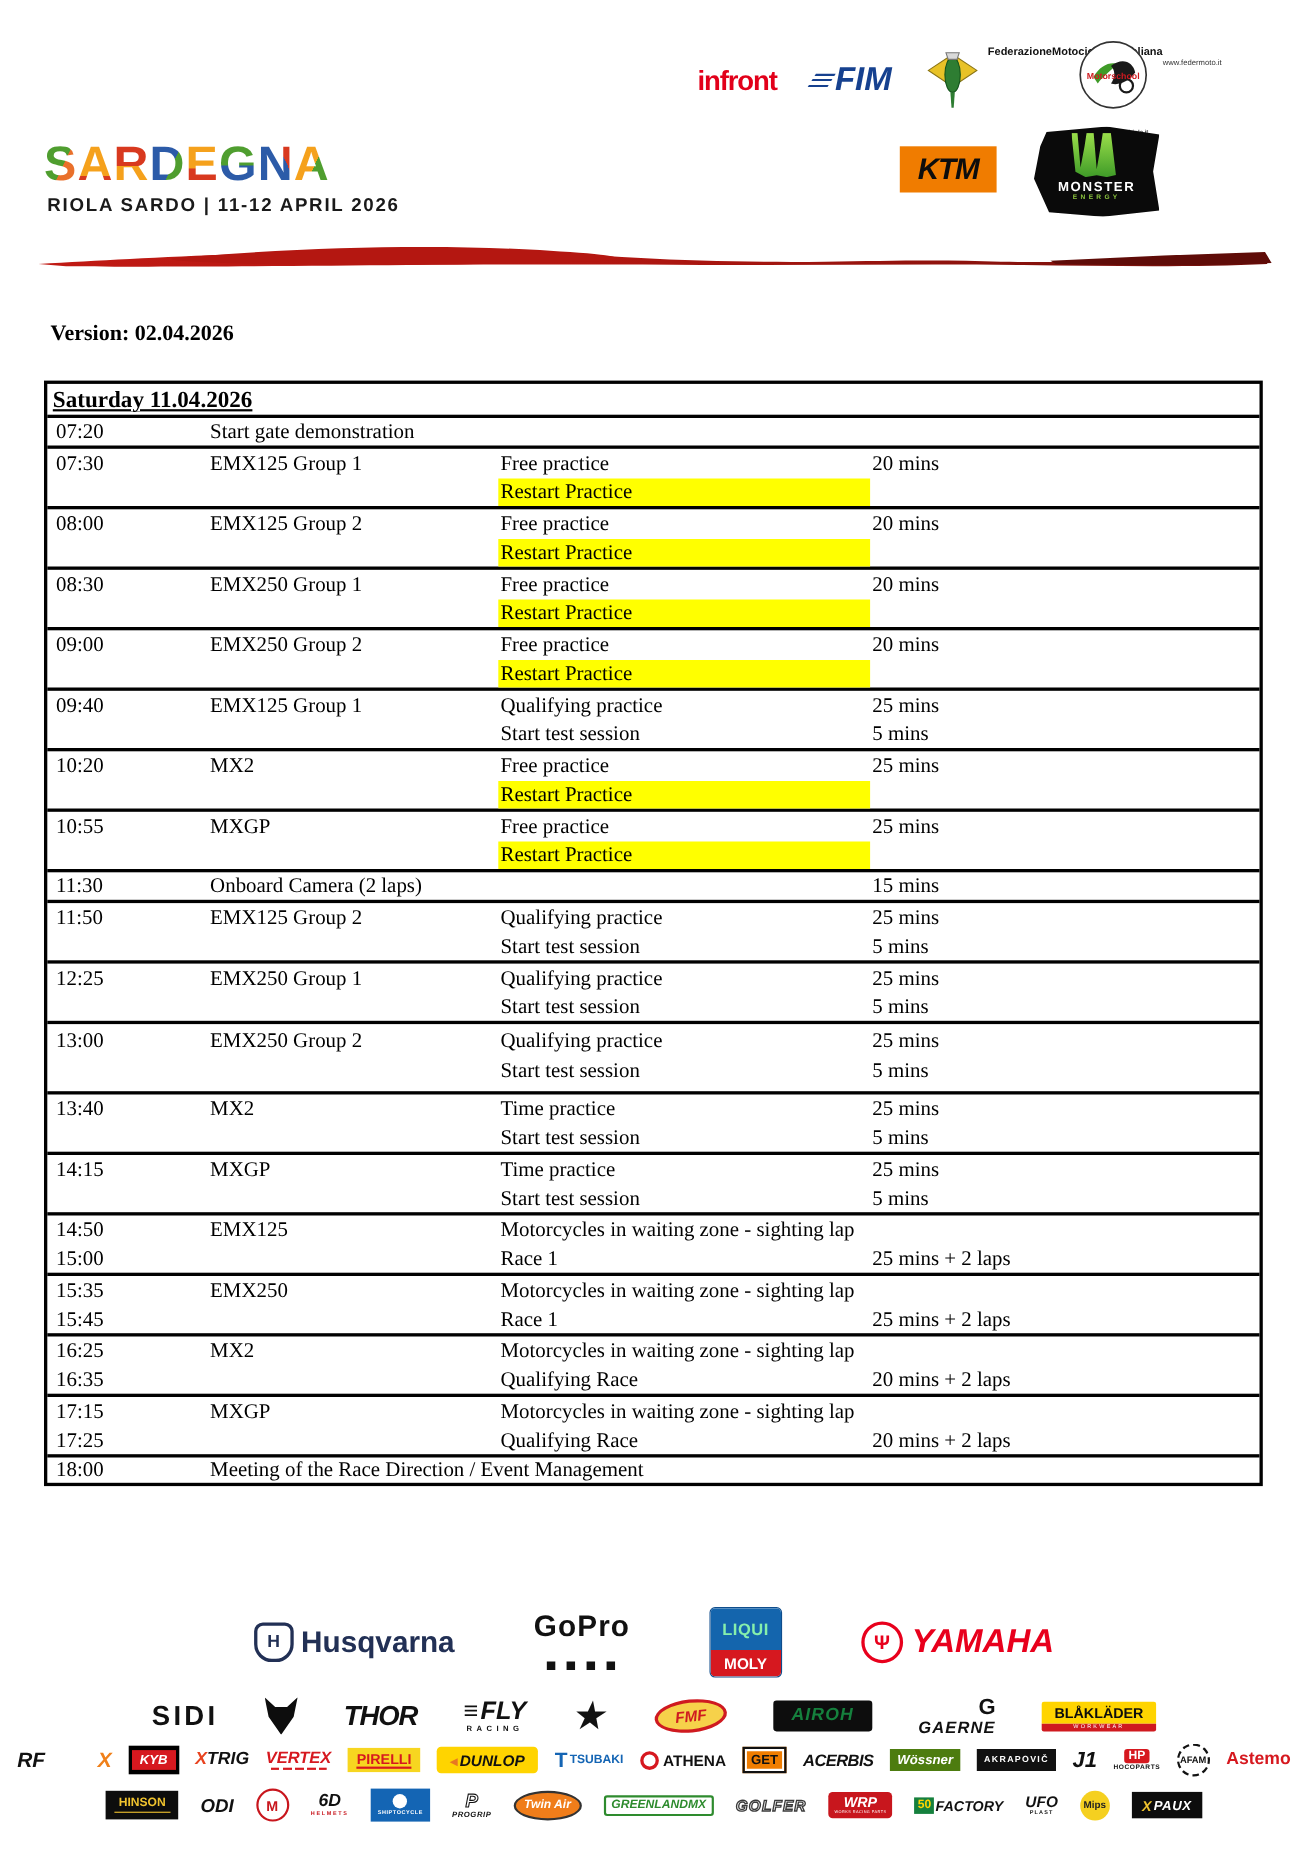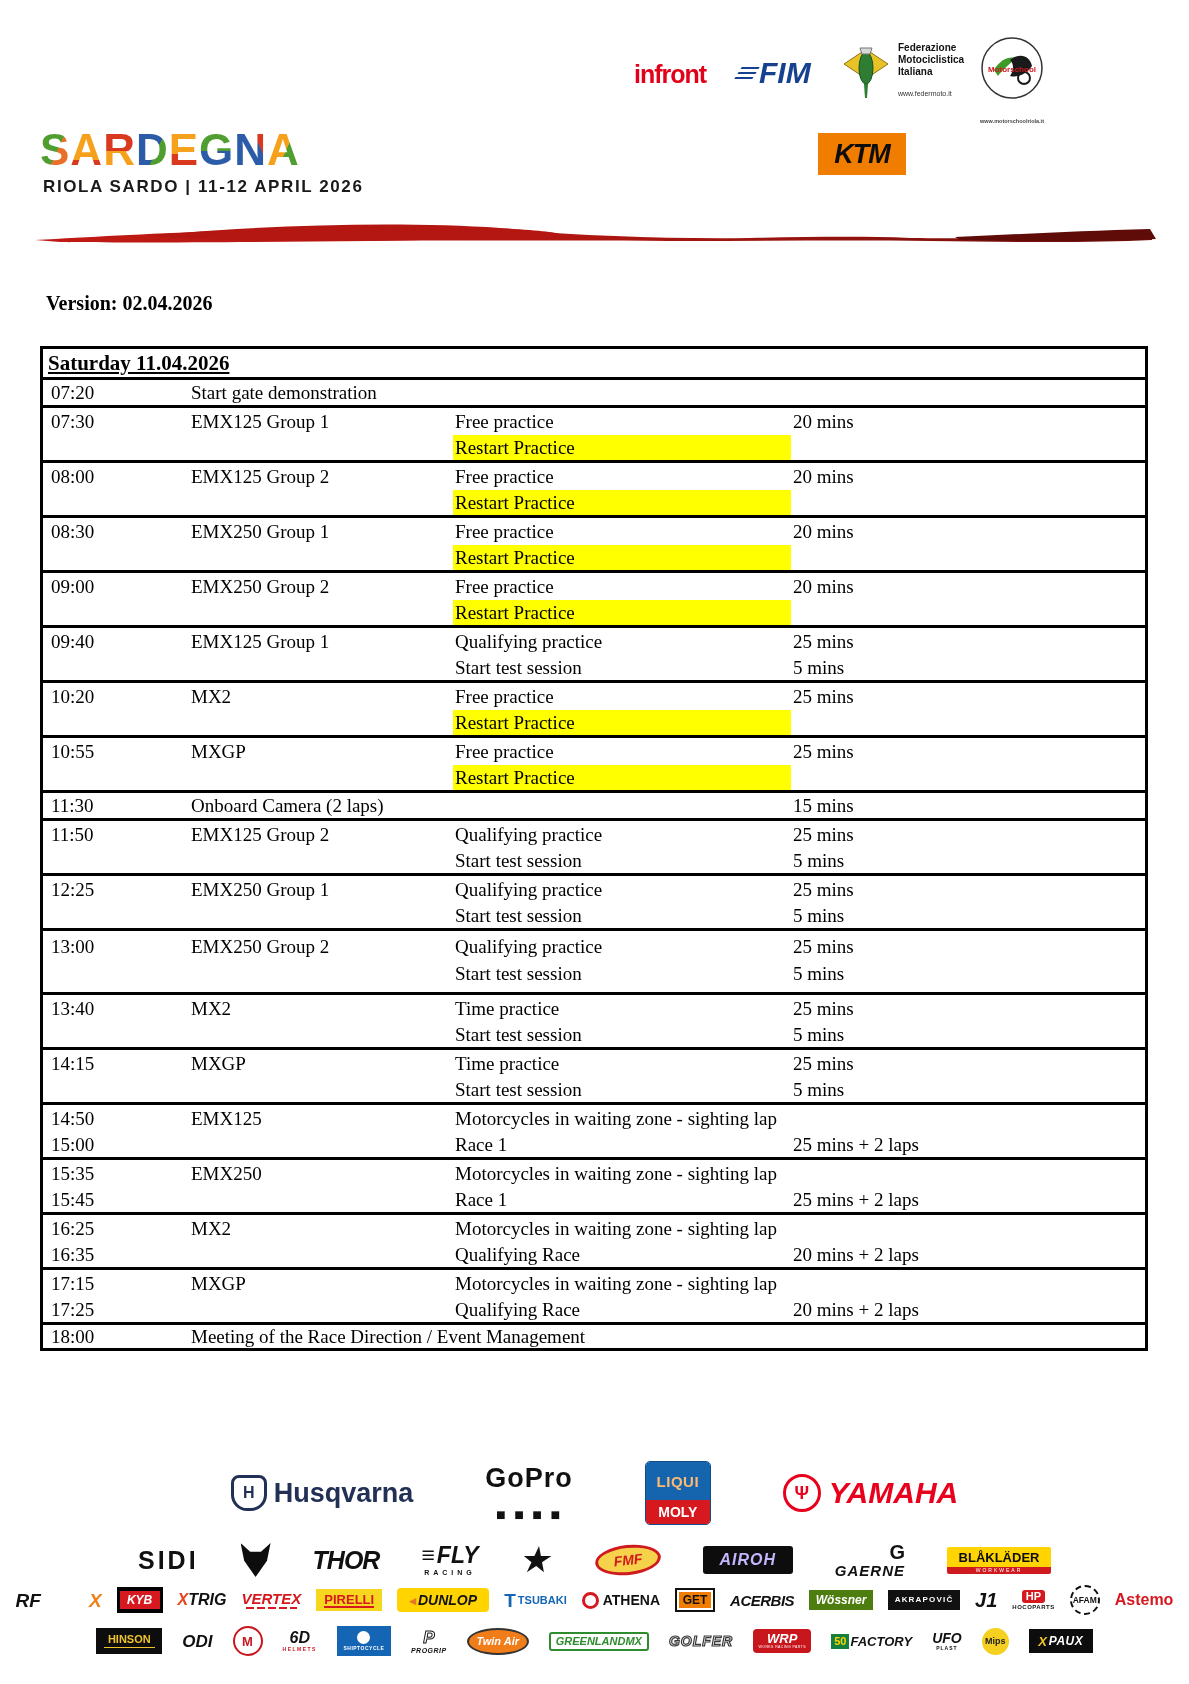--- a/index.html
+++ b/index.html
@@ -23,21 +23,21 @@
              letter-spacing:1.6px;color:#1a1a1a;}
 
   .pl-infront{position:absolute;left:634px;top:60px;color:#e2001a;font-weight:800;
               font-size:25px;letter-spacing:-1px;}
   .pl-fim{position:absolute;left:738px;top:56px;font-style:italic;font-weight:900;
           font-size:30px;color:#16418f;display:flex;align-items:center;}
   .fim-wing{display:inline-block;width:18px;height:12px;margin-right:3px;
     background:linear-gradient(#16418f 0 2px,transparent 2px 5px,#16418f 5px 7px,
                transparent 7px 10px,#16418f 10px 12px);transform:skewX(-32deg);}
   .pl-fmi{position:absolute;left:842px;top:42px;display:flex;gap:8px;align-items:flex-start;}
-  .fmi-text{display:flex;flex-direction:column;font-size:10px;font-weight:600;line-height:12px;color:#111;}
+  .fmi-text{display:flex;flex-direction:row;font-size:10px;font-weight:600;line-height:12px;color:#111;}
   .fmi-url{margin-top:10px;font-size:7px;font-weight:400;color:#333;}
   .pl-school{position:absolute;left:980px;top:36px;display:flex;flex-direction:column;
              align-items:center;gap:18px;}
   .school-url{font-size:5.5px;color:#444;font-weight:700;}
   .pl-ktm{position:absolute;left:818px;top:133px;width:88px;height:42px;background:#f07c00;
           color:#0d0d0d;display:flex;align-items:center;justify-content:center;
           font-weight:900;font-style:italic;font-size:27px;letter-spacing:-1px;}
   .pl-monster{position:absolute;left:940px;top:115px;width:114px;height:82px;background:#0a0a0a;
      clip-path:polygon(10% 6%,58% 0,100% 9%,95% 50%,100% 93%,55% 100%,12% 95%,0 58%,5% 22%);
      display:flex;flex-direction:column;align-items:center;justify-content:flex-start;
@@ -82,42 +82,42 @@
   .lg{display:flex;align-items:center;justify-content:center;color:#111;line-height:1;}
 
   
   .lg-husqvarna{gap:7px;color:#223055;font-weight:700;font-size:27px;}
   .lg-husqvarna .p0{width:30px;height:30px;border:3px solid #223055;border-radius:8px 8px 45% 45%;
       display:flex;align-items:center;justify-content:center;font-size:16px;font-weight:900;}
   .lg-gopro{flex-direction:column;gap:17px;font-weight:700;font-size:27px;letter-spacing:1px;}
   .lg-gopro .p1{font-size:16px;letter-spacing:2px;line-height:12px;}
   .lg-liqui-moly{flex-direction:column;width:64px;height:62px;border-radius:5px;overflow:hidden;
       border:1px solid #0f4d8c;}
-  .lg-liqui-moly .p0{background:#1465ad;color:#fdba74;width:100%;flex:1.6;display:flex;align-items:center;
+  .lg-liqui-moly .p0{background:#1465ad;color:#86efac;width:100%;flex:1.6;display:flex;align-items:center;
       justify-content:center;font-weight:800;font-size:15px;letter-spacing:.5px;text-align:right;}
   .lg-liqui-moly .p1{background:#d6181f;color:#fff;width:100%;flex:1;display:flex;align-items:center;
       justify-content:center;font-weight:800;font-size:14px;}
   .lg-yamaha{gap:8px;color:#e8001c;font-weight:900;font-size:30px;font-style:italic;}
   .lg-yamaha::before{content:"Ψ";display:flex;align-items:center;justify-content:center;width:32px;
       height:32px;border:3px solid #e8001c;border-radius:50%;font-size:18px;font-style:normal;}
 
   
   .lg-sidi{font-size:25px;font-weight:900;letter-spacing:3px;}
   .lg-fox::before{content:"";display:block;width:30px;height:34px;background:#0d0d0d;
       clip-path:polygon(0 0,32% 26%,68% 26%,100% 0,88% 52%,50% 100%,12% 52%);}
   .lg-thor{font-size:25px;font-weight:900;font-style:italic;letter-spacing:-1px;text-align:center;}
   .lg-fly{flex-direction:column;gap:2px;}
   .lg-fly .p0{font-size:23px;font-weight:900;font-style:italic;}
   .lg-fly .p0::before{content:"≡";font-style:normal;margin-right:2px;}
   .lg-fly .p1{font-size:7px;font-weight:700;letter-spacing:4px;}
   .lg-alpinestars::before{content:"★";font-size:36px;transform:skewX(-8deg);display:block;}
   .lg-fmf{width:66px;height:30px;background:#f6d14a;border:3px solid #cf1a20;border-radius:50%;
       color:#cf1a20;font-weight:900;font-style:italic;font-size:14px;transform:rotate(-6deg);
       box-sizing:border-box;}
-  .lg-airoh{width:90px;height:28px;background:#0d0d0d;color:#c4b5fd;border-radius:3px;font-weight:800;
+  .lg-airoh{width:90px;height:28px;background:#0d0d0d;color:#15803d;border-radius:3px;font-weight:800;
       font-style:italic;font-size:16px;letter-spacing:1px;}
   .lg-gaerne{flex-direction:column;align-items:flex-end;gap:1px;}
   .lg-gaerne .p0{font-size:20px;font-weight:900;}
   .lg-gaerne .p1{font-size:15px;font-weight:900;font-style:italic;letter-spacing:1px;}
   .lg-blaklader{flex-direction:column;width:104px;}
   .lg-blaklader .p0{background:#ffd400;color:#0d0d0d;width:100%;text-align:center;font-weight:900;
       font-size:13px;padding:4px 0 3px;border-radius:2px 2px 0 0;}
   .lg-blaklader .p1{background:#cf1a20;color:#fff;width:100%;text-align:center;font-size:5px;
       letter-spacing:2px;padding:1px 0;border-radius:0 0 2px 2px;}
 
@@ -239,20 +239,25 @@
     <svg width="64" height="64" viewBox="0 0 64 64">
       <circle cx="32" cy="32" r="30" fill="#fff" stroke="#333" stroke-width="1.5"></circle>
       <path d="M14,34 C20,24 28,20 36,22 C30,28 22,34 18,40 Z" fill="#3f9b28"></path>
       <path d="M30,24 C40,16 50,20 52,30 C46,38 38,42 30,40 C34,34 34,28 30,24 Z" fill="#1a1a1a"></path>
       <circle cx="44" cy="42" r="6" fill="none" stroke="#1a1a1a" stroke-width="2"></circle>
       <text x="32" y="36" text-anchor="middle" font-family="Liberation Sans, sans-serif" font-size="8" font-weight="bold" fill="#cf1a20">Motorschool</text>
     </svg>
     <span class="school-url">www.motorschoolriola.it</span>
   </div>
   <div class="pl-ktm">KTM</div>
+  <div class="pl-monster">
+    <span class="claw"></span>
+    <span class="monster-word">MONSTER</span>
+    <span class="monster-energy">ENERGY</span>
+  </div>
 
   <svg class="divider" viewBox="0 0 1130 40" preserveAspectRatio="none">
     <defs>
       <linearGradient id="bg1" x1="0" y1="0" x2="1" y2="0">
         <stop offset="0" stop-color="#c01a14"></stop>
           <stop offset=".45" stop-color="#b41711"></stop>
           <stop offset="1" stop-color="#6e0e09"></stop>
       </linearGradient>
     </defs>
     <path d="M5,24 C60,21 110,18 190,15 C300,11 420,9 480,14 C560,20 640,23 720,22 C780,21 830,20 880,22 C950,23 1000,21 1060,19 C1090,18 1110,18 1122,19 L1122,24 C1060,27 980,26 900,25 C820,24 740,25 660,25 C560,25 440,24 340,25 C230,26 100,27 30,26 Z" fill="url(#bg1)"></path>

